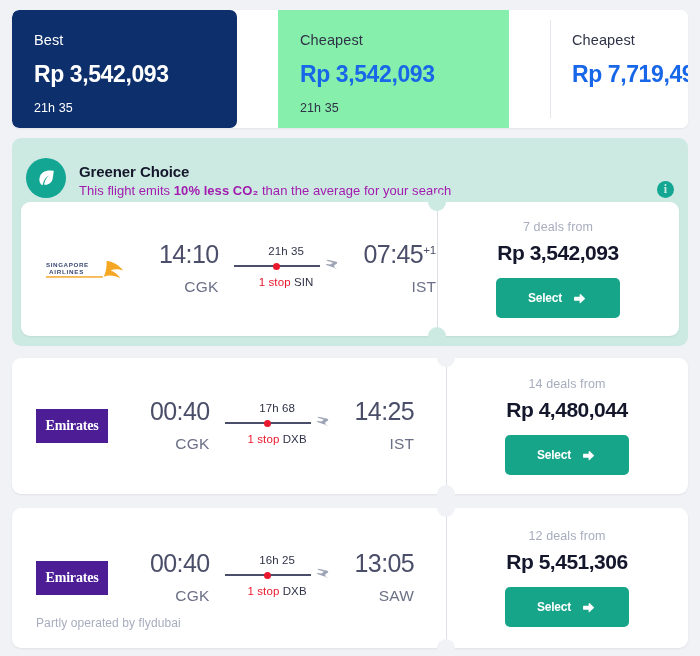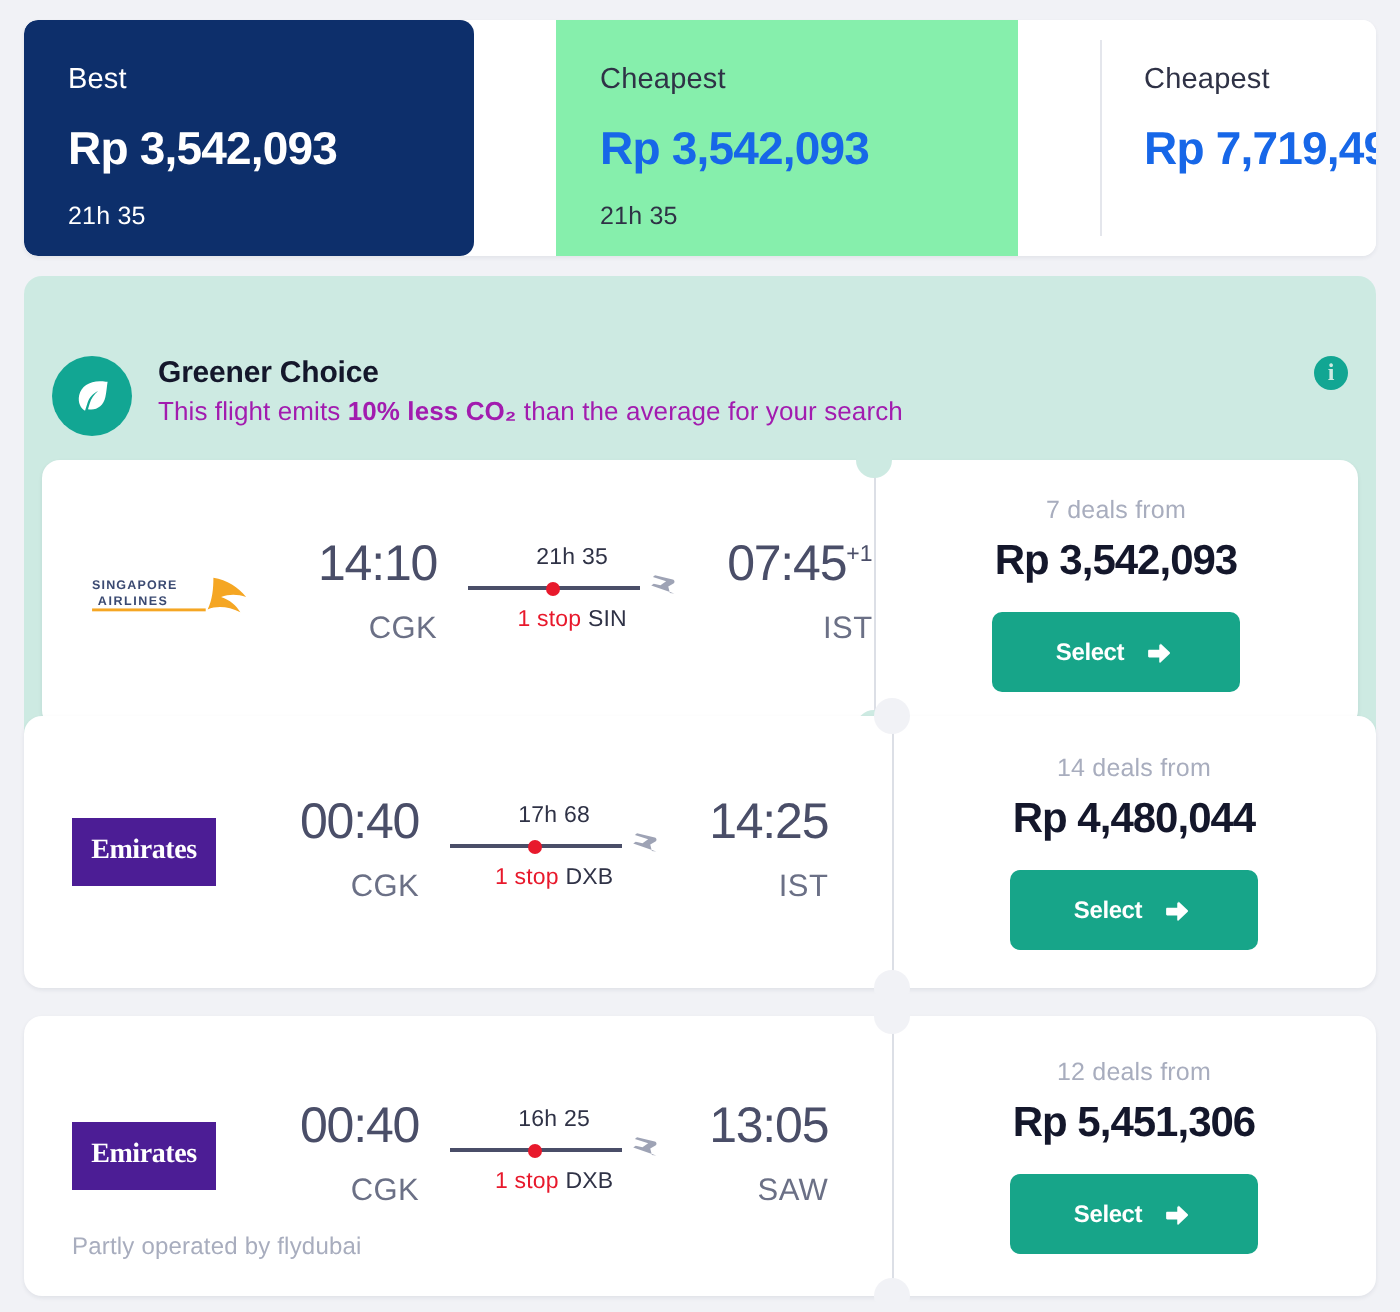--- a/index.html
+++ b/index.html
@@ -75,25 +75,24 @@
     position: absolute;
     left: 12px;
     top: 138px;
     width: 676px;
     background: #cdeae2;
     border-radius: 9px;
     padding: 12px 0 8px 0;
   }
   .greener-head {
     display: flex;
-    align-items: flex-start;
+    align-items: flex-end;
     padding: 0 14px 0 14px;
     height: 48px;
     position: relative;
-    margin-top: 28px;
   }
   .leaf-badge {
     width: 40px; height: 40px;
     border-radius: 50%;
     background: #12a693;
     flex: 0 0 40px;
     display: flex; align-items: center; justify-content: center;
     margin-right: 13px;
   }
   .greener-txt { flex: 1 1 auto; }

